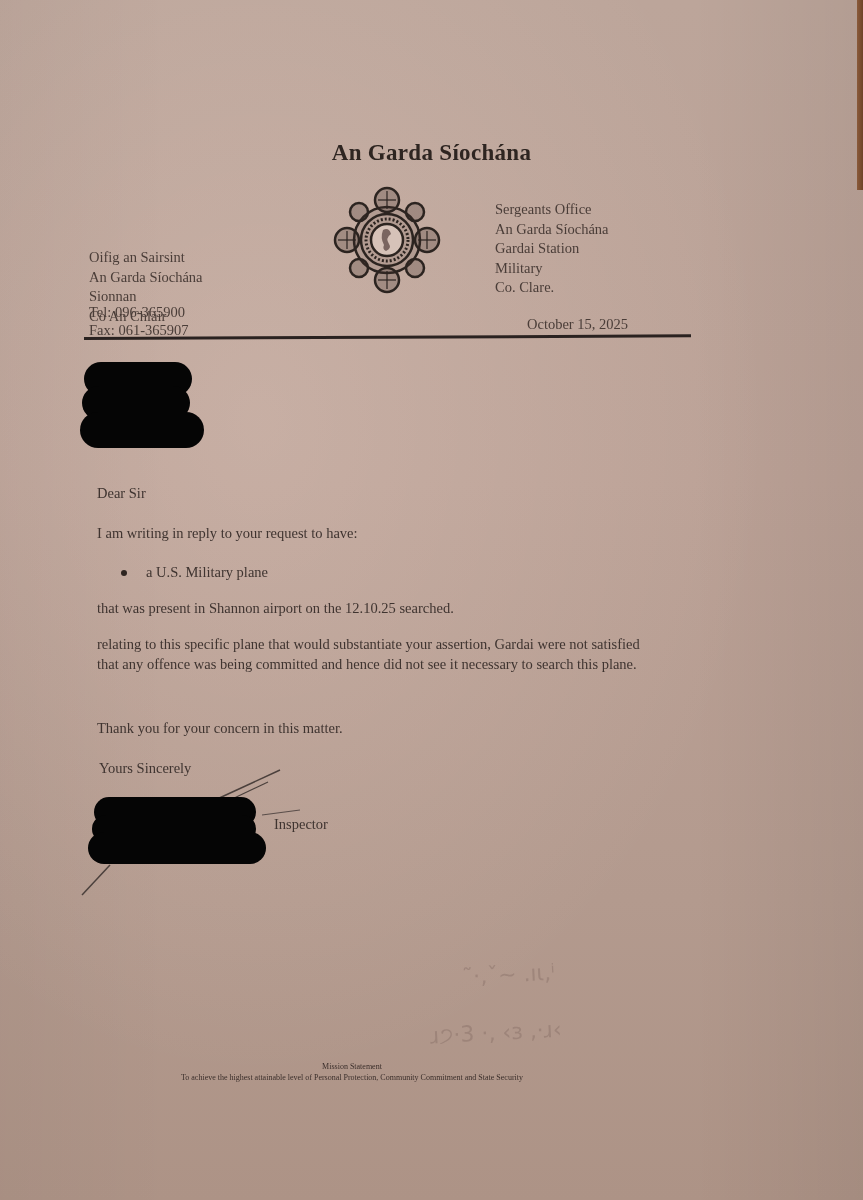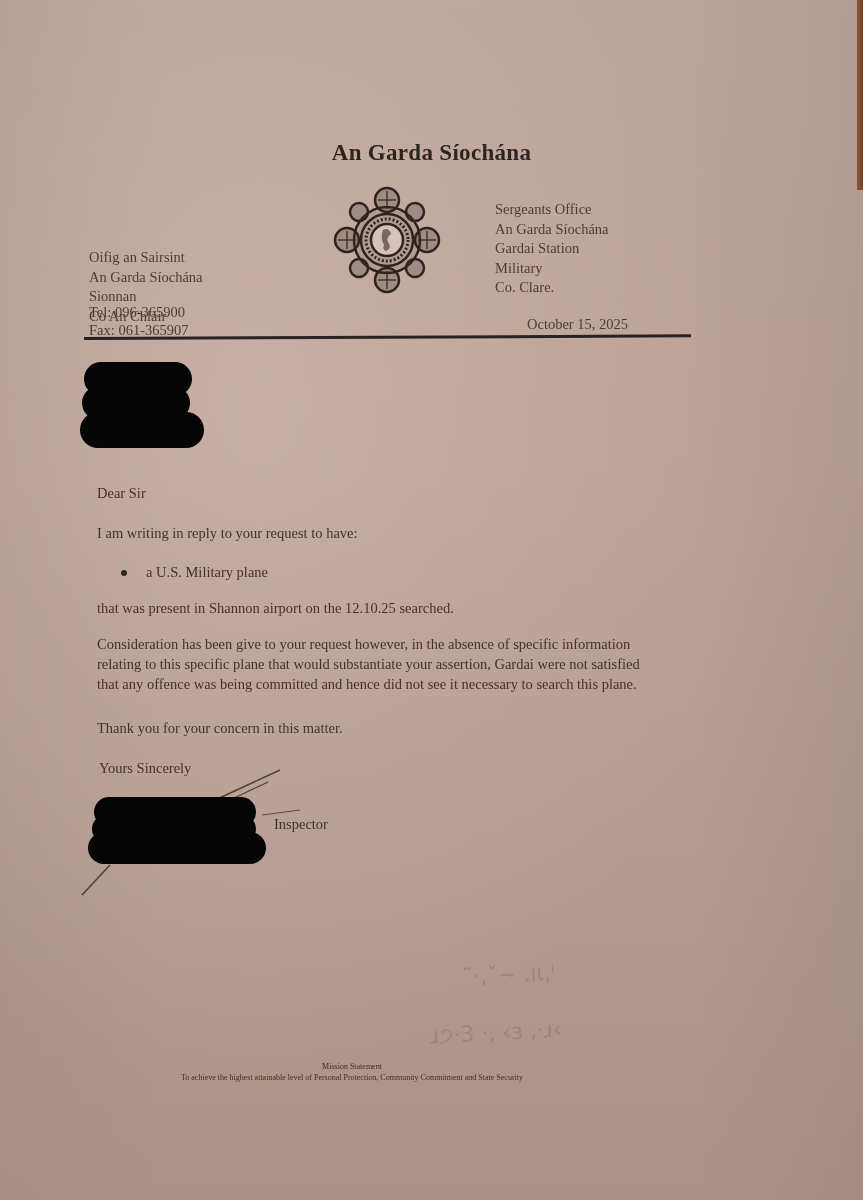--- a/index.html
+++ b/index.html
@@ -189,21 +189,20 @@
 
 <div class="body-text" style="left:97px;top:485px;">Dear Sir</div>
 <div class="body-text" style="left:97px;top:525px;">I am writing in reply to your request to have:</div>
 
 <div class="bullet-dot"></div>
 <div class="body-text" style="left:146px;top:564px;">a U.S. Military plane</div>
 
 <div class="body-text" style="left:97px;top:600px;">that was present in Shannon airport on the 12.10.25 searched.</div>
 
 <div class="p-consider">
-  <div>Consideration has been give to your request however, in the absence of specific information</div>
   <div>relating to this specific plane that would substantiate your assertion, Gardai were not satisfied</div>
   <div>that any offence was being committed and hence did not see it necessary to search this plane.</div>
 </div>
 
 <div class="body-text" style="left:97px;top:720px;">Thank you for your concern in this matter.</div>
 <div class="body-text" style="left:99px;top:760px;">Yours Sincerely</div>
 
 <svg class="sig">
   <path d="M215 800 L280 770" stroke="#4b403c" stroke-width="1.5" fill="none"></path>
   <path d="M230 800 L268 782" stroke="#4b403c" stroke-width="1.2" fill="none"></path>

